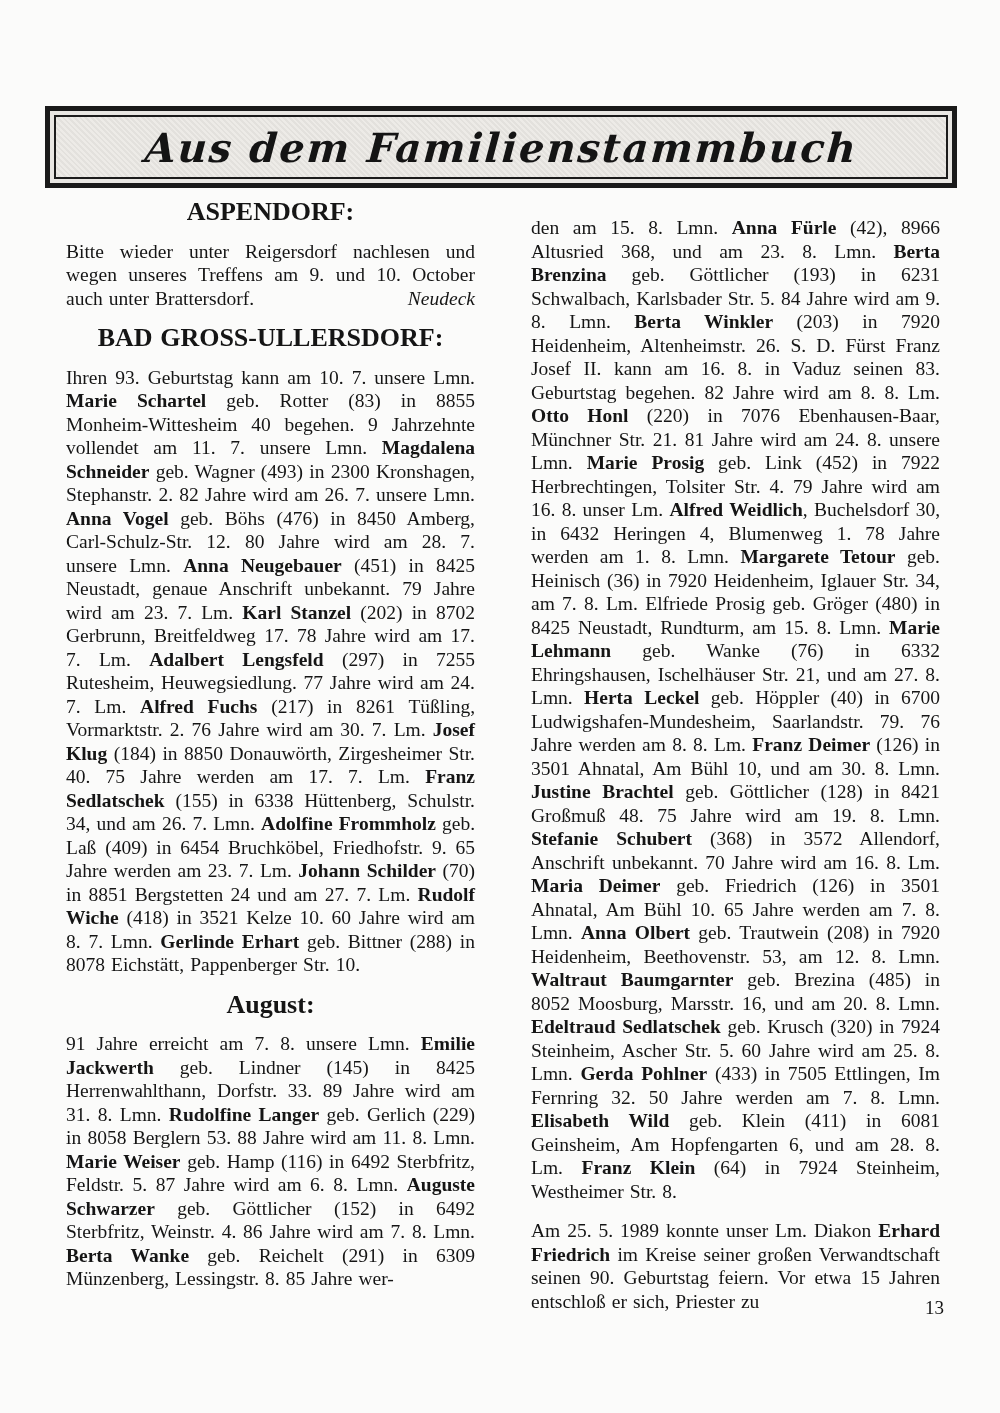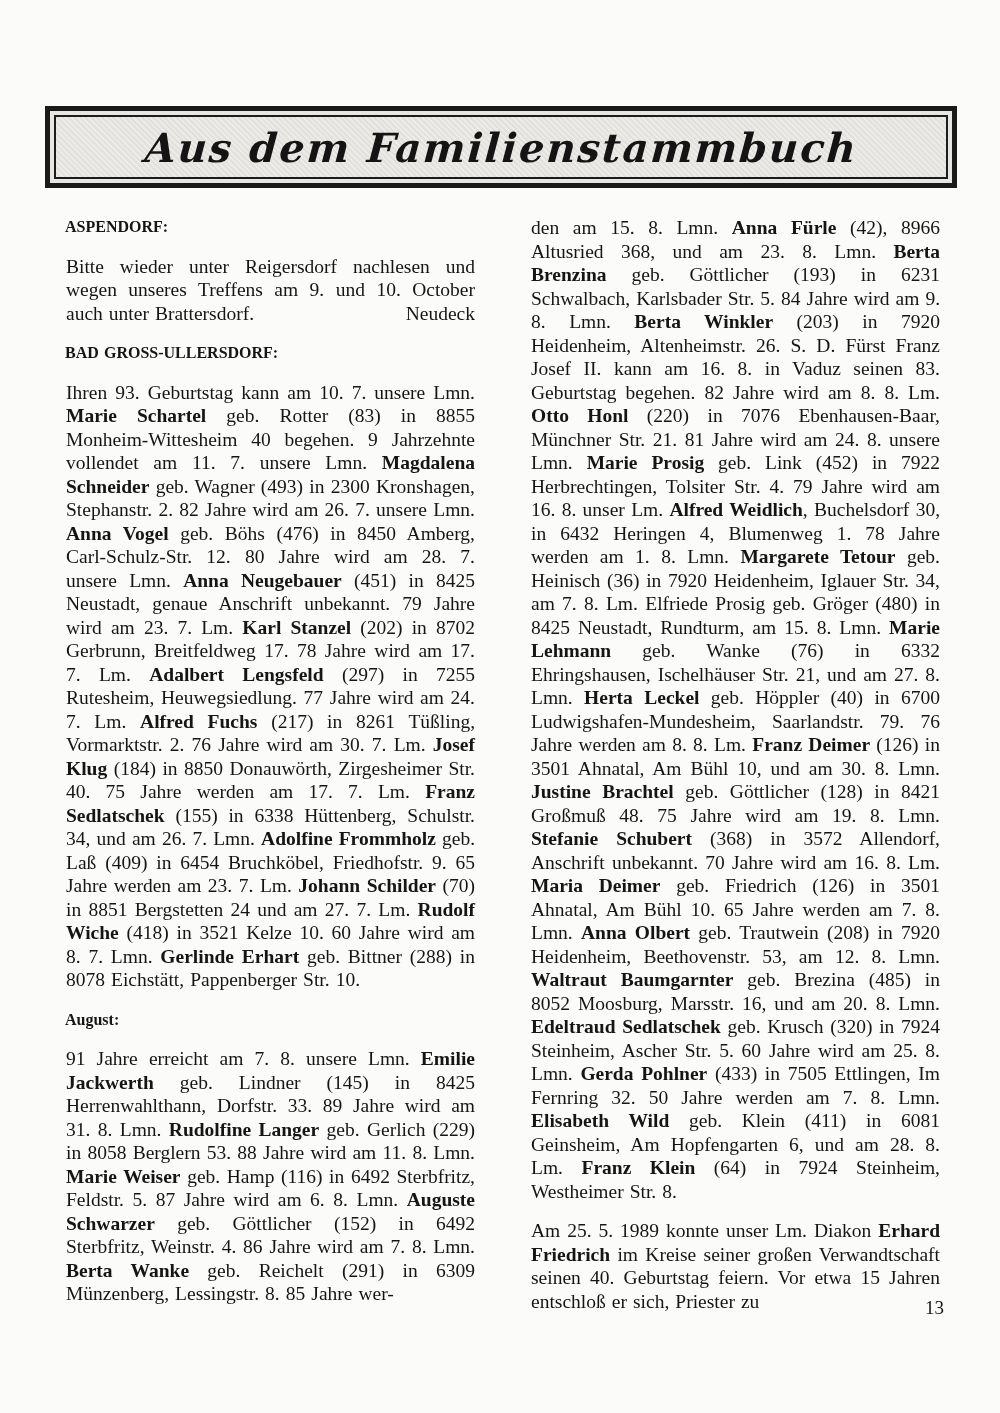--- a/index.html
+++ b/index.html
@@ -47,28 +47,28 @@
     display: flex; gap: 24px;
   }
   .col {
     width: 441px;
     font-size: 19.5px;
     line-height: 23.5px;
     word-spacing: 0.06em;
   }
   .col p { margin: 16px; text-align: justify; }
   .col h2, .col h3 {
-    margin: 15px;
-    font-size: 16px;
+    margin: 0;
+    font-size: 26px;
     line-height: 23.5px;
     font-weight: bold;
-    text-align: left;
+    text-align: center;
   }
   .mt { margin-top: 25px; }
-  .signature { float: right; }
+  .signature { float: right; font-style: italic; }
 
   .page-number {
     position: absolute;
     top: 1297px;
     right: 56px;
     font-size: 19px;
   }
 </style>
 </head>
 <body>
@@ -89,20 +89,20 @@
 
       <h2 class="mt">BAD GROSS-ULLERSDORF:</h2>
       <p><span>Ihren 93. Geburtstag kann am 10. 7. unsere Lmn. </span><b>Marie Schartel</b><span> geb. Rotter (83) in 8855 Monheim-Wittesheim 40 begehen. 9 Jahrzehnte vollendet am 11. 7. unsere Lmn. </span><b>Magdalena Schneider</b><span> geb. Wagner (493) in 2300 Kronshagen, Stephanstr. 2. 82 Jahre wird am 26. 7. unsere Lmn. </span><b>Anna Vogel</b><span> geb. Böhs (476) in 8450 Amberg, Carl-Schulz-Str. 12. 80 Jahre wird am 28. 7. unsere Lmn. </span><b>Anna Neugebauer</b><span> (451) in 8425 Neustadt, genaue Anschrift unbekannt. 79 Jahre wird am 23. 7. Lm. </span><b>Karl Stanzel</b><span> (202) in 8702 Gerbrunn, Breitfeldweg 17. 78 Jahre wird am 17. 7. Lm. </span><b>Adalbert Lengsfeld</b><span> (297) in 7255 Rutesheim, Heuwegsiedlung. 77 Jahre wird am 24. 7. Lm. </span><b>Alfred Fuchs</b><span> (217) in 8261 Tüßling, Vormarktstr. 2. 76 Jahre wird am 30. 7. Lm. </span><b>Josef Klug</b><span> (184) in 8850 Donauwörth, Zirgesheimer Str. 40. 75 Jahre werden am 17. 7. Lm. </span><b>Franz Sedlatschek</b><span> (155) in 6338 Hüttenberg, Schulstr. 34, und am 26. 7. Lmn. </span><b>Adolfine Frommholz</b><span> geb. Laß (409) in 6454 Bruchköbel, Friedhofstr. 9. 65 Jahre werden am 23. 7. Lm. </span><b>Johann Schilder</b><span> (70) in 8851 Bergstetten 24 und am 27. 7. Lm. </span><b>Rudolf Wiche</b><span> (418) in 3521 Kelze 10. 60 Jahre wird am 8. 7. Lmn. </span><b>Gerlinde Erhart</b><span> geb. Bittner (288) in 8078 Eichstätt, Pappenberger Str. 10.</span></p>
 
       <h3 class="mt">August:</h3>
       <p><span>91 Jahre erreicht am 7. 8. unsere Lmn. </span><b>Emilie Jackwerth</b><span> geb. Lindner (145) in 8425 Herrenwahlthann, Dorfstr. 33. 89 Jahre wird am 31. 8. Lmn. </span><b>Rudolfine Langer</b><span> geb. Gerlich (229) in 8058 Berglern 53. 88 Jahre wird am 11. 8. Lmn. </span><b>Marie Weiser</b><span> geb. Hamp (116) in 6492 Sterbfritz, Feldstr. 5. 87 Jahre wird am 6. 8. Lmn. </span><b>Auguste Schwarzer</b><span> geb. Göttlicher (152) in 6492 Sterbfritz, Weinstr. 4. 86 Jahre wird am 7. 8. Lmn. </span><b>Berta Wanke</b><span> geb. Reichelt (291) in 6309 Münzenberg, Lessingstr. 8. 85 Jahre wer-</span></p>
     </div>
 
     <div class="col">
       <p><span>den am 15. 8. Lmn. </span><b>Anna Fürle</b><span> (42), 8966 Altusried 368, und am 23. 8. Lmn. </span><b>Berta Brenzina</b><span> geb. Göttlicher (193) in 6231 Schwalbach, Karlsbader Str. 5. 84 Jahre wird am 9. 8. Lmn. </span><b>Berta Winkler</b><span> (203) in 7920 Heidenheim, Altenheimstr. 26. S. D. Fürst Franz Josef II. kann am 16. 8. in Vaduz seinen 83. Geburtstag begehen. 82 Jahre wird am 8. 8. Lm. </span><b>Otto Honl</b><span> (220) in 7076 Ebenhausen-Baar, Münchner Str. 21. 81 Jahre wird am 24. 8. unsere Lmn. </span><b>Marie Prosig</b><span> geb. Link (452) in 7922 Herbrechtingen, Tolsiter Str. 4. 79 Jahre wird am 16. 8. unser Lm. </span><b>Alfred Weidlich</b><span>, Buchelsdorf 30, in 6432 Heringen 4, Blumenweg 1. 78 Jahre werden am 1. 8. Lmn. </span><b>Margarete Tetour</b><span> geb. Heinisch (36) in 7920 Heidenheim, Iglauer Str. 34, am 7. 8. Lm. Elfriede Prosig geb. Gröger (480) in 8425 Neustadt, Rundturm, am 15. 8. Lmn. </span><b>Marie Lehmann</b><span> geb. Wanke (76) in 6332 Ehringshausen, Ischelhäuser Str. 21, und am 27. 8. Lmn. </span><b>Herta Leckel</b><span> geb. Höppler (40) in 6700 Ludwigshafen-Mundesheim, Saarlandstr. 79. 76 Jahre werden am 8. 8. Lm. </span><b>Franz Deimer</b><span> (126) in 3501 Ahnatal, Am Bühl 10, und am 30. 8. Lmn. </span><b>Justine Brachtel</b><span> geb. Göttlicher (128) in 8421 Großmuß 48. 75 Jahre wird am 19. 8. Lmn. </span><b>Stefanie Schubert</b><span> (368) in 3572 Allendorf, Anschrift unbekannt. 70 Jahre wird am 16. 8. Lm. </span><b>Maria Deimer</b><span> geb. Friedrich (126) in 3501 Ahnatal, Am Bühl 10. 65 Jahre werden am 7. 8. Lmn. </span><b>Anna Olbert</b><span> geb. Trautwein (208) in 7920 Heidenheim, Beethovenstr. 53, am 12. 8. Lmn. </span><b>Waltraut Baumgarnter</b><span> geb. Brezina (485) in 8052 Moosburg, Marsstr. 16, und am 20. 8. Lmn. </span><b>Edeltraud Sedlatschek</b><span> geb. Krusch (320) in 7924 Steinheim, Ascher Str. 5. 60 Jahre wird am 25. 8. Lmn. </span><b>Gerda Pohlner</b><span> (433) in 7505 Ettlingen, Im Fernring 32. 50 Jahre werden am 7. 8. Lmn. </span><b>Elisabeth Wild</b><span> geb. Klein (411) in 6081 Geinsheim, Am Hopfengarten 6, und am 28. 8. Lm. </span><b>Franz Klein</b><span> (64) in 7924 Steinheim, Westheimer Str. 8.</span></p>
-      <p><span>Am 25. 5. 1989 konnte unser Lm. Diakon </span><b>Erhard Friedrich</b><span> im Kreise seiner großen Verwandtschaft seinen 40. Geburtstag feiern. Vor etwa 15 Jahren entschloß er sich, Priester zu</span></p>
+      <p><span>Am 25. 5. 1989 konnte unser Lm. Diakon </span><b>Erhard Friedrich</b><span> im Kreise seiner großen Verwandtschaft seinen 90. Geburtstag feiern. Vor etwa 15 Jahren entschloß er sich, Priester zu</span></p>
     </div>
 
   </div>
 
   <div class="page-number">13</div>
 
 </div>
 
 </body></html>

